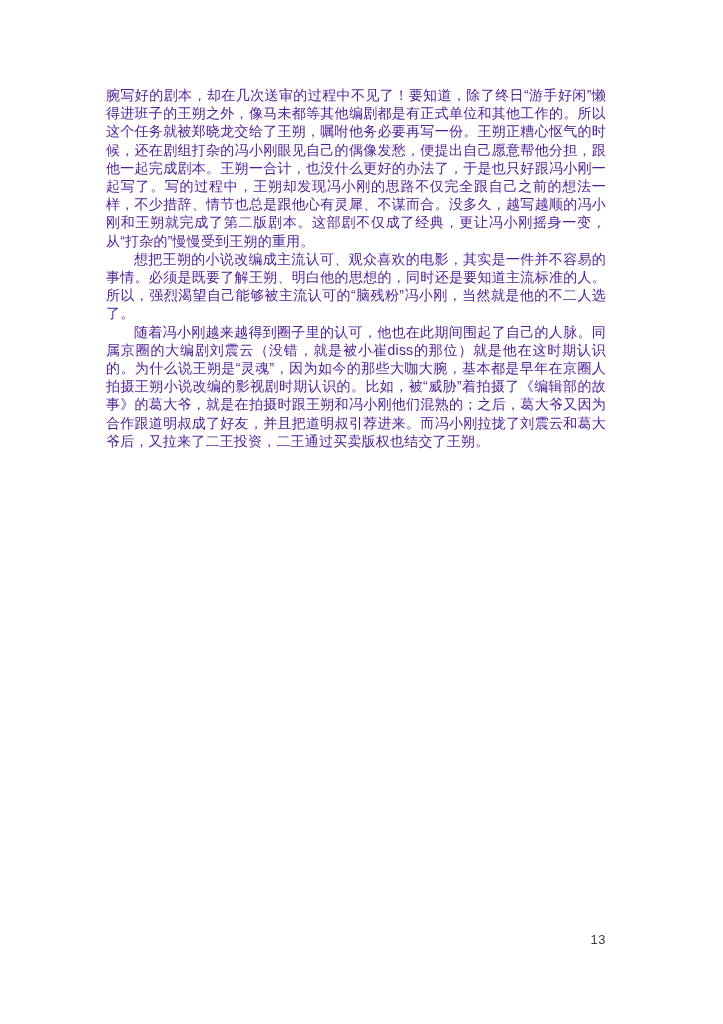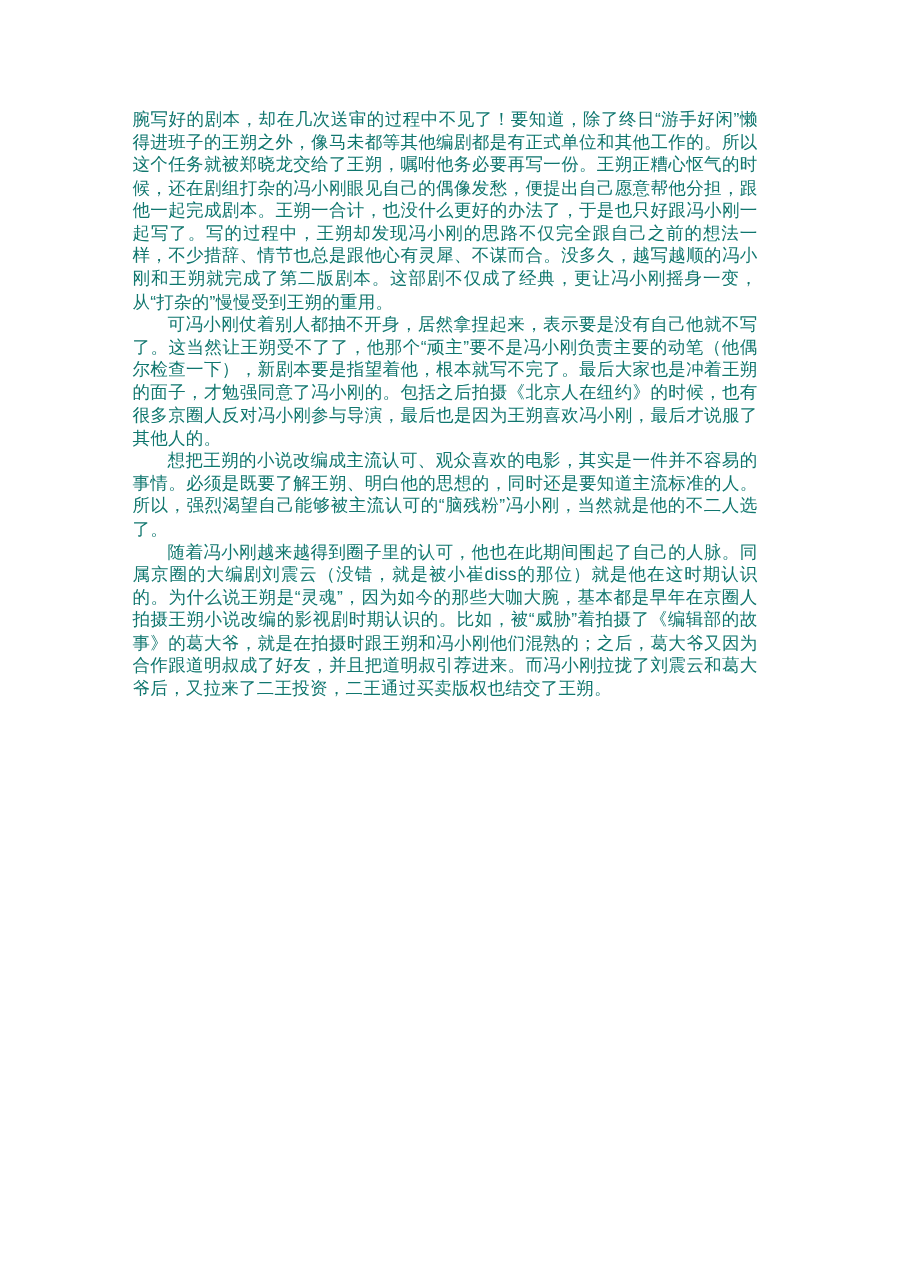--- a/index.html
+++ b/index.html
@@ -15,21 +15,21 @@
     overflow: hidden;
     font-family: "Liberation Sans", "DejaVu Sans", sans-serif;
   }
   .text-block {
     position: absolute;
     left: 106px;
     top: 86px;
     width: 500px;
     font-size: 14px;
     line-height: 18.2px;
-    color: #0f766e;
+    color: #4c1d95;
     text-align: justify;
     text-justify: inter-ideograph;
     letter-spacing: 0.2px;
   }
   .para {
     margin: 0;
     padding: 0;
     text-indent: 2em;
   }
   .para.no-indent {
@@ -45,17 +45,17 @@
     color: #3d3d3d;
     letter-spacing: 0.5px;
   }
 </style>
 </head>
 <body>
 
 <div class="page">
   <div class="text-block">
     <p class="para no-indent">腕写好的剧本，却在几次送审的过程中不见了！要知道，除了终日“游手好闲”懒得进班子的王朔之外，像马未都等其他编剧都是有正式单位和其他工作的。所以这个任务就被郑晓龙交给了王朔，嘱咐他务必要再写一份。王朔正糟心怄气的时候，还在剧组打杂的冯小刚眼见自己的偶像发愁，便提出自己愿意帮他分担，跟他一起完成剧本。王朔一合计，也没什么更好的办法了，于是也只好跟冯小刚一起写了。写的过程中，王朔却发现冯小刚的思路不仅完全跟自己之前的想法一样，不少措辞、情节也总是跟他心有灵犀、不谋而合。没多久，越写越顺的冯小刚和王朔就完成了第二版剧本。这部剧不仅成了经典，更让冯小刚摇身一变，从“打杂的”慢慢受到王朔的重用。</p>
-    <p class="para">可冯小刚仗着别人都抽不开身，居然拿捏起来，表示要是没有自己他就不写了。这当然让王朔受不了了，他那个“顽主”要不是冯小刚负责主要的动笔（他偶尔检查一下），新剧本要是指望着他，根本就写不完了。最后大家也是冲着王朔的面子，才勉强同意了冯小刚的。包括之后拍摄《北京人在纽约》的时候，也有很多京圈人反对冯小刚参与导演，最后也是因为王朔喜欢冯小刚，最后才说服了其他人的。</p>
     <p class="para">想把王朔的小说改编成主流认可、观众喜欢的电影，其实是一件并不容易的事情。必须是既要了解王朔、明白他的思想的，同时还是要知道主流标准的人。所以，强烈渴望自己能够被主流认可的“脑残粉”冯小刚，当然就是他的不二人选了。</p>
     <p class="para">随着冯小刚越来越得到圈子里的认可，他也在此期间围起了自己的人脉。同属京圈的大编剧刘震云（没错，就是被小崔diss的那位）就是他在这时期认识的。为什么说王朔是“灵魂”，因为如今的那些大咖大腕，基本都是早年在京圈人拍摄王朔小说改编的影视剧时期认识的。比如，被“威胁”着拍摄了《编辑部的故事》的葛大爷，就是在拍摄时跟王朔和冯小刚他们混熟的；之后，葛大爷又因为合作跟道明叔成了好友，并且把道明叔引荐进来。而冯小刚拉拢了刘震云和葛大爷后，又拉来了二王投资，二王通过买卖版权也结交了王朔。</p>
   </div>
+  <div class="page-number">13</div>
 </div>
 
 </body></html>

